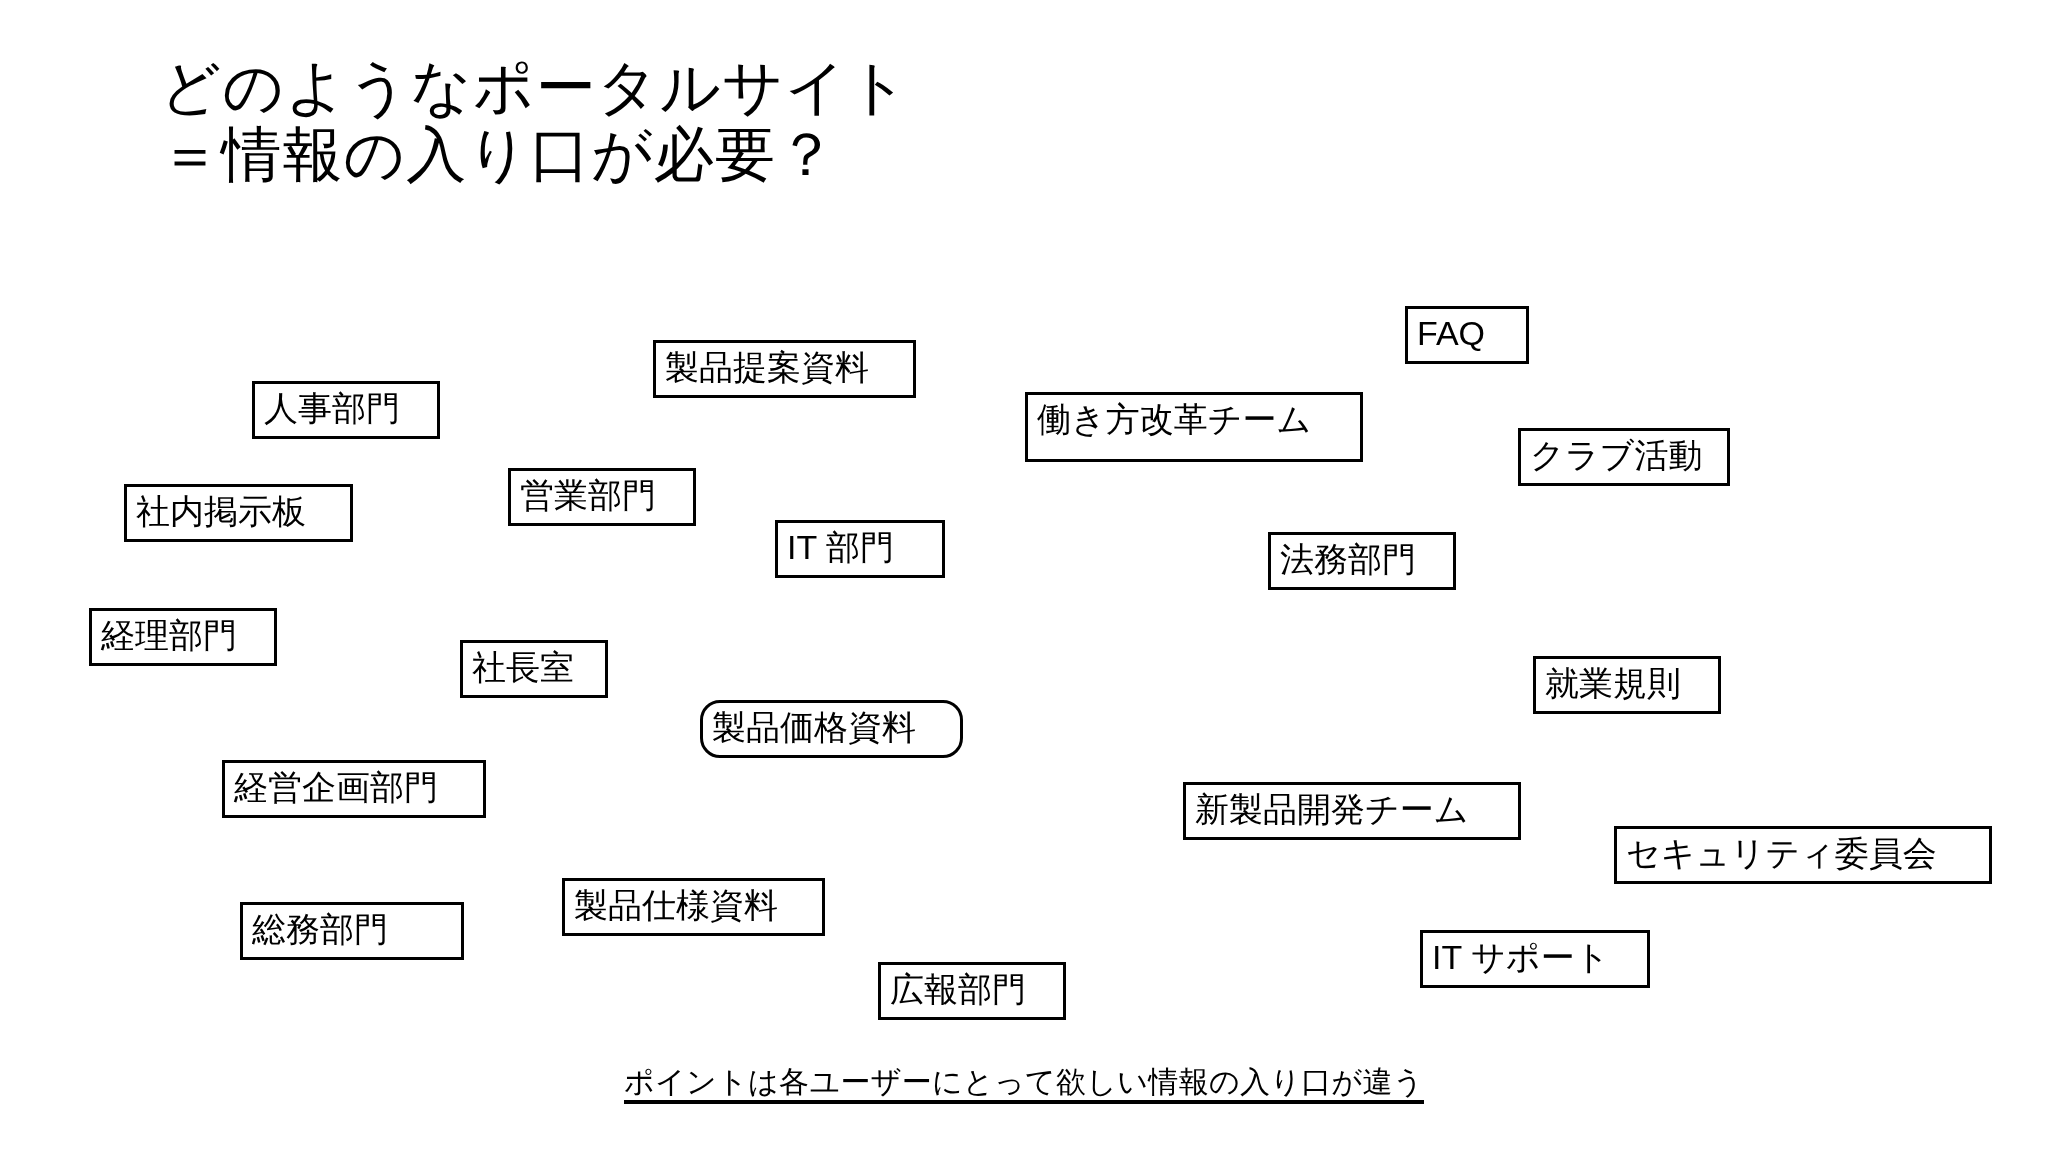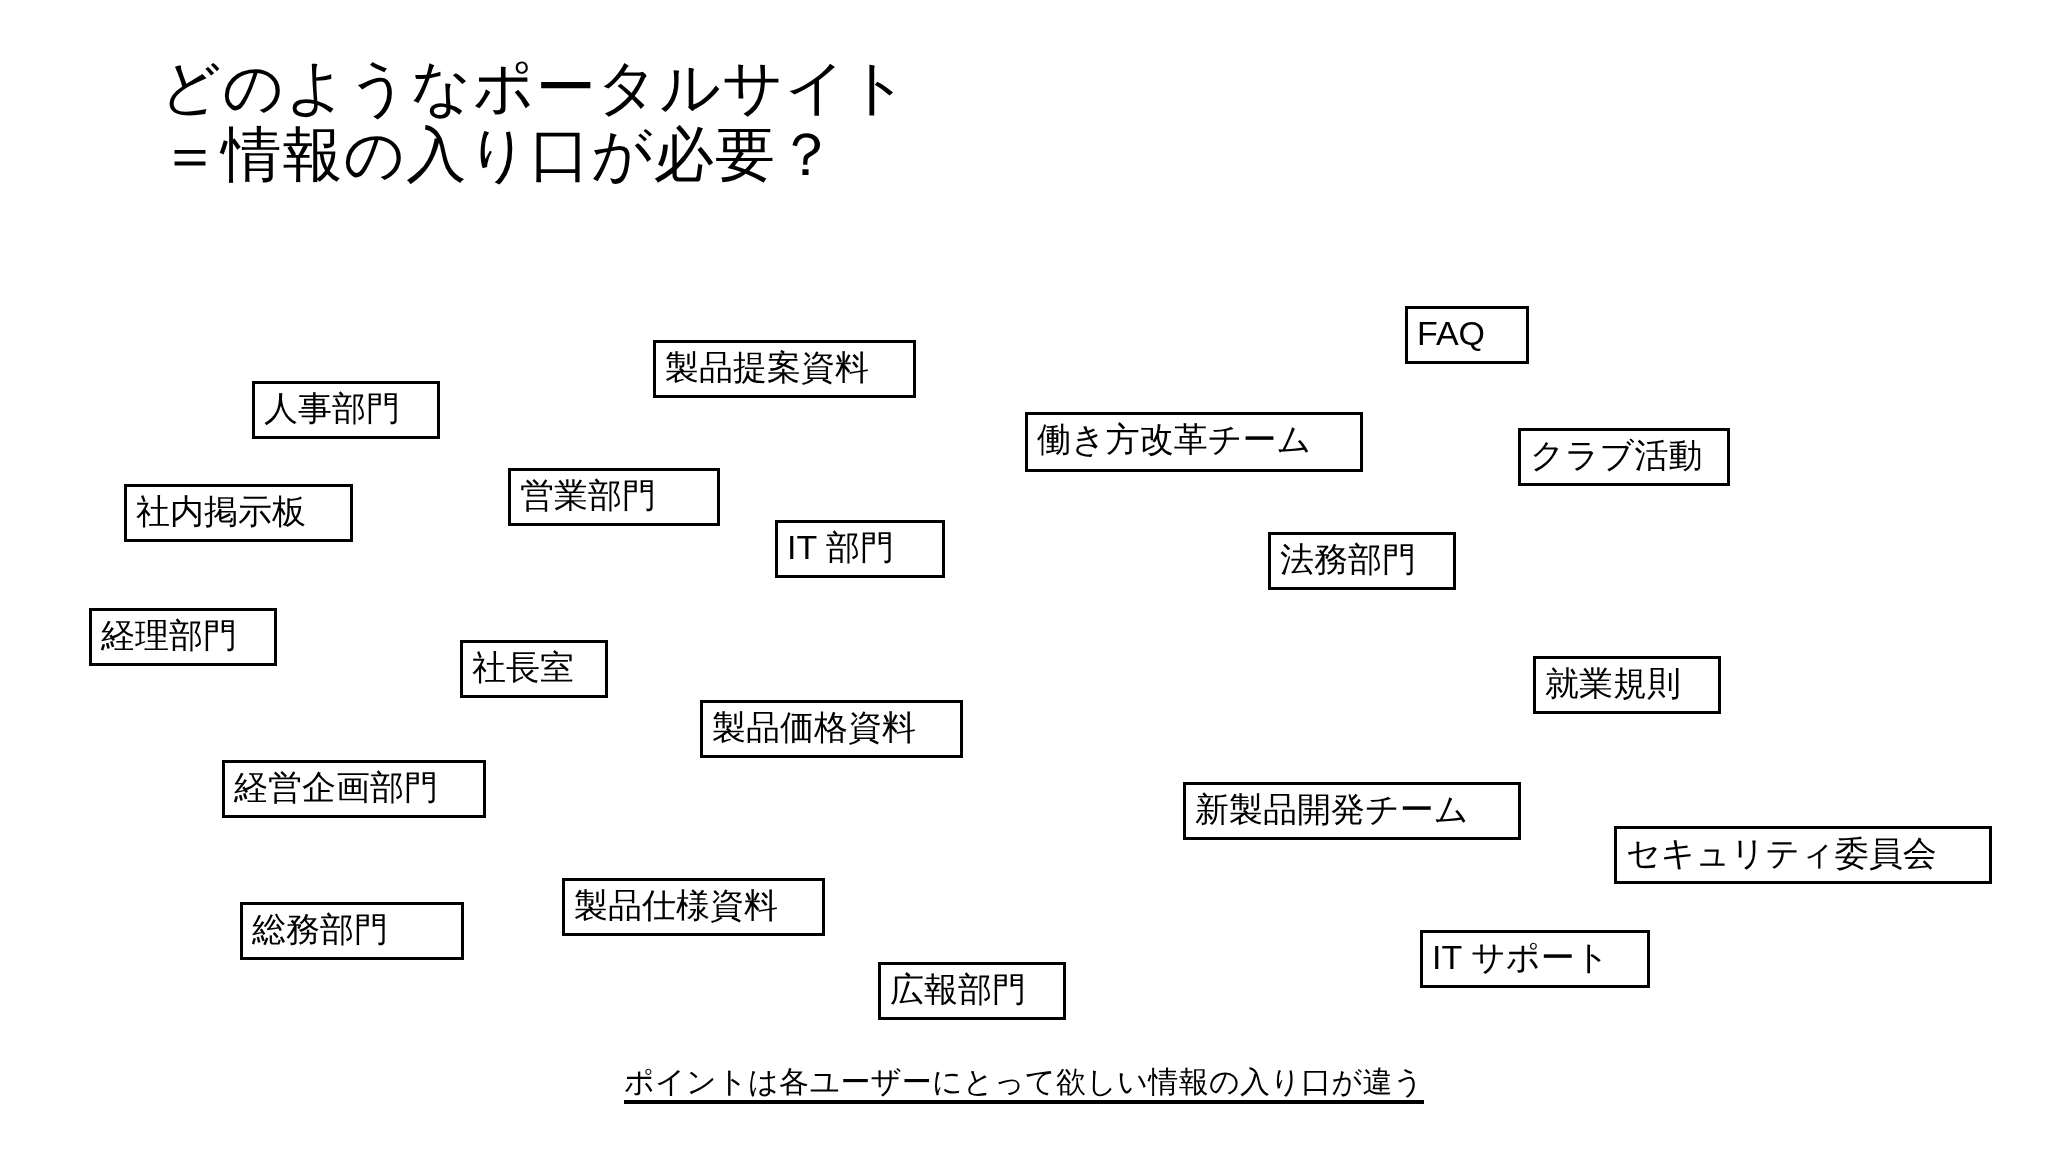--- a/index.html
+++ b/index.html
@@ -66,30 +66,30 @@
 
 <div id="slide">
 
   <div id="slide-title">どのようなポータルサイト
 ＝情報の入り口が必要？</div>
 
   <div id="node-layer">
       <div class="node-box" style="left: 1405px; top: 306px; width: 124px; height: 58px;">FAQ</div>
       <div class="node-box" style="left: 653px; top: 340px; width: 263px; height: 58px;">製品提案資料</div>
       <div class="node-box" style="left: 252px; top: 370px; width: 188px; height: 58px; margin-top: 11px;">人事部門</div>
-      <div class="node-box" style="left: 1025px; top: 412px; width: 338px; height: 60px;">働き方改革チーム</div>
+      <div class="node-box" style="left: 1025px; top: 392px; width: 338px; height: 70px;">働き方改革チーム</div>
       <div class="node-box" style="left: 1518px; top: 428px; width: 212px; height: 58px;">クラブ活動</div>
-      <div class="node-box" style="left: 508px; top: 468px; width: 212px; height: 58px;">営業部門</div>
+      <div class="node-box" style="left: 508px; top: 468px; width: 188px; height: 58px;">営業部門</div>
       <div class="node-box" style="left: 124px; top: 484px; width: 229px; height: 58px;">社内掲示板</div>
       <div class="node-box" style="left: 775px; top: 520px; width: 170px; height: 58px;">IT 部門</div>
       <div class="node-box" style="left: 1268px; top: 532px; width: 188px; height: 58px;">法務部門</div>
       <div class="node-box" style="left: 89px; top: 608px; width: 188px; height: 58px;">経理部門</div>
       <div class="node-box" style="left: 460px; top: 640px; width: 148px; height: 58px;">社長室</div>
       <div class="node-box" style="left: 1533px; top: 656px; width: 188px; height: 58px;">就業規則</div>
-      <div class="node-box" style="left: 700px; top: 700px; width: 263px; height: 58px;">製品価格資料</div>
+      <div class="node-box" style="left: 700px; top: 700px; width: 263px; height: 58px; border-radius: 20px;">製品価格資料</div>
       <div class="node-box" style="left: 222px; top: 760px; width: 264px; height: 58px;">経営企画部門</div>
       <div class="node-box" style="left: 1183px; top: 782px; width: 338px; height: 58px;">新製品開発チーム</div>
       <div class="node-box wrap" style="left: 1614px; top: 826px; width: 378px; height: 58px;">セキュリティ委員会</div>
       <div class="node-box" style="left: 562px; top: 878px; width: 263px; height: 58px;">製品仕様資料</div>
       <div class="node-box" style="left: 240px; top: 902px; width: 224px; height: 58px;">総務部門</div>
       <div class="node-box" style="left: 1420px; top: 930px; width: 230px; height: 58px;">IT サポート</div>
       <div class="node-box" style="left: 878px; top: 962px; width: 188px; height: 58px;">広報部門</div>
     </div>
 
   <div id="caption">

